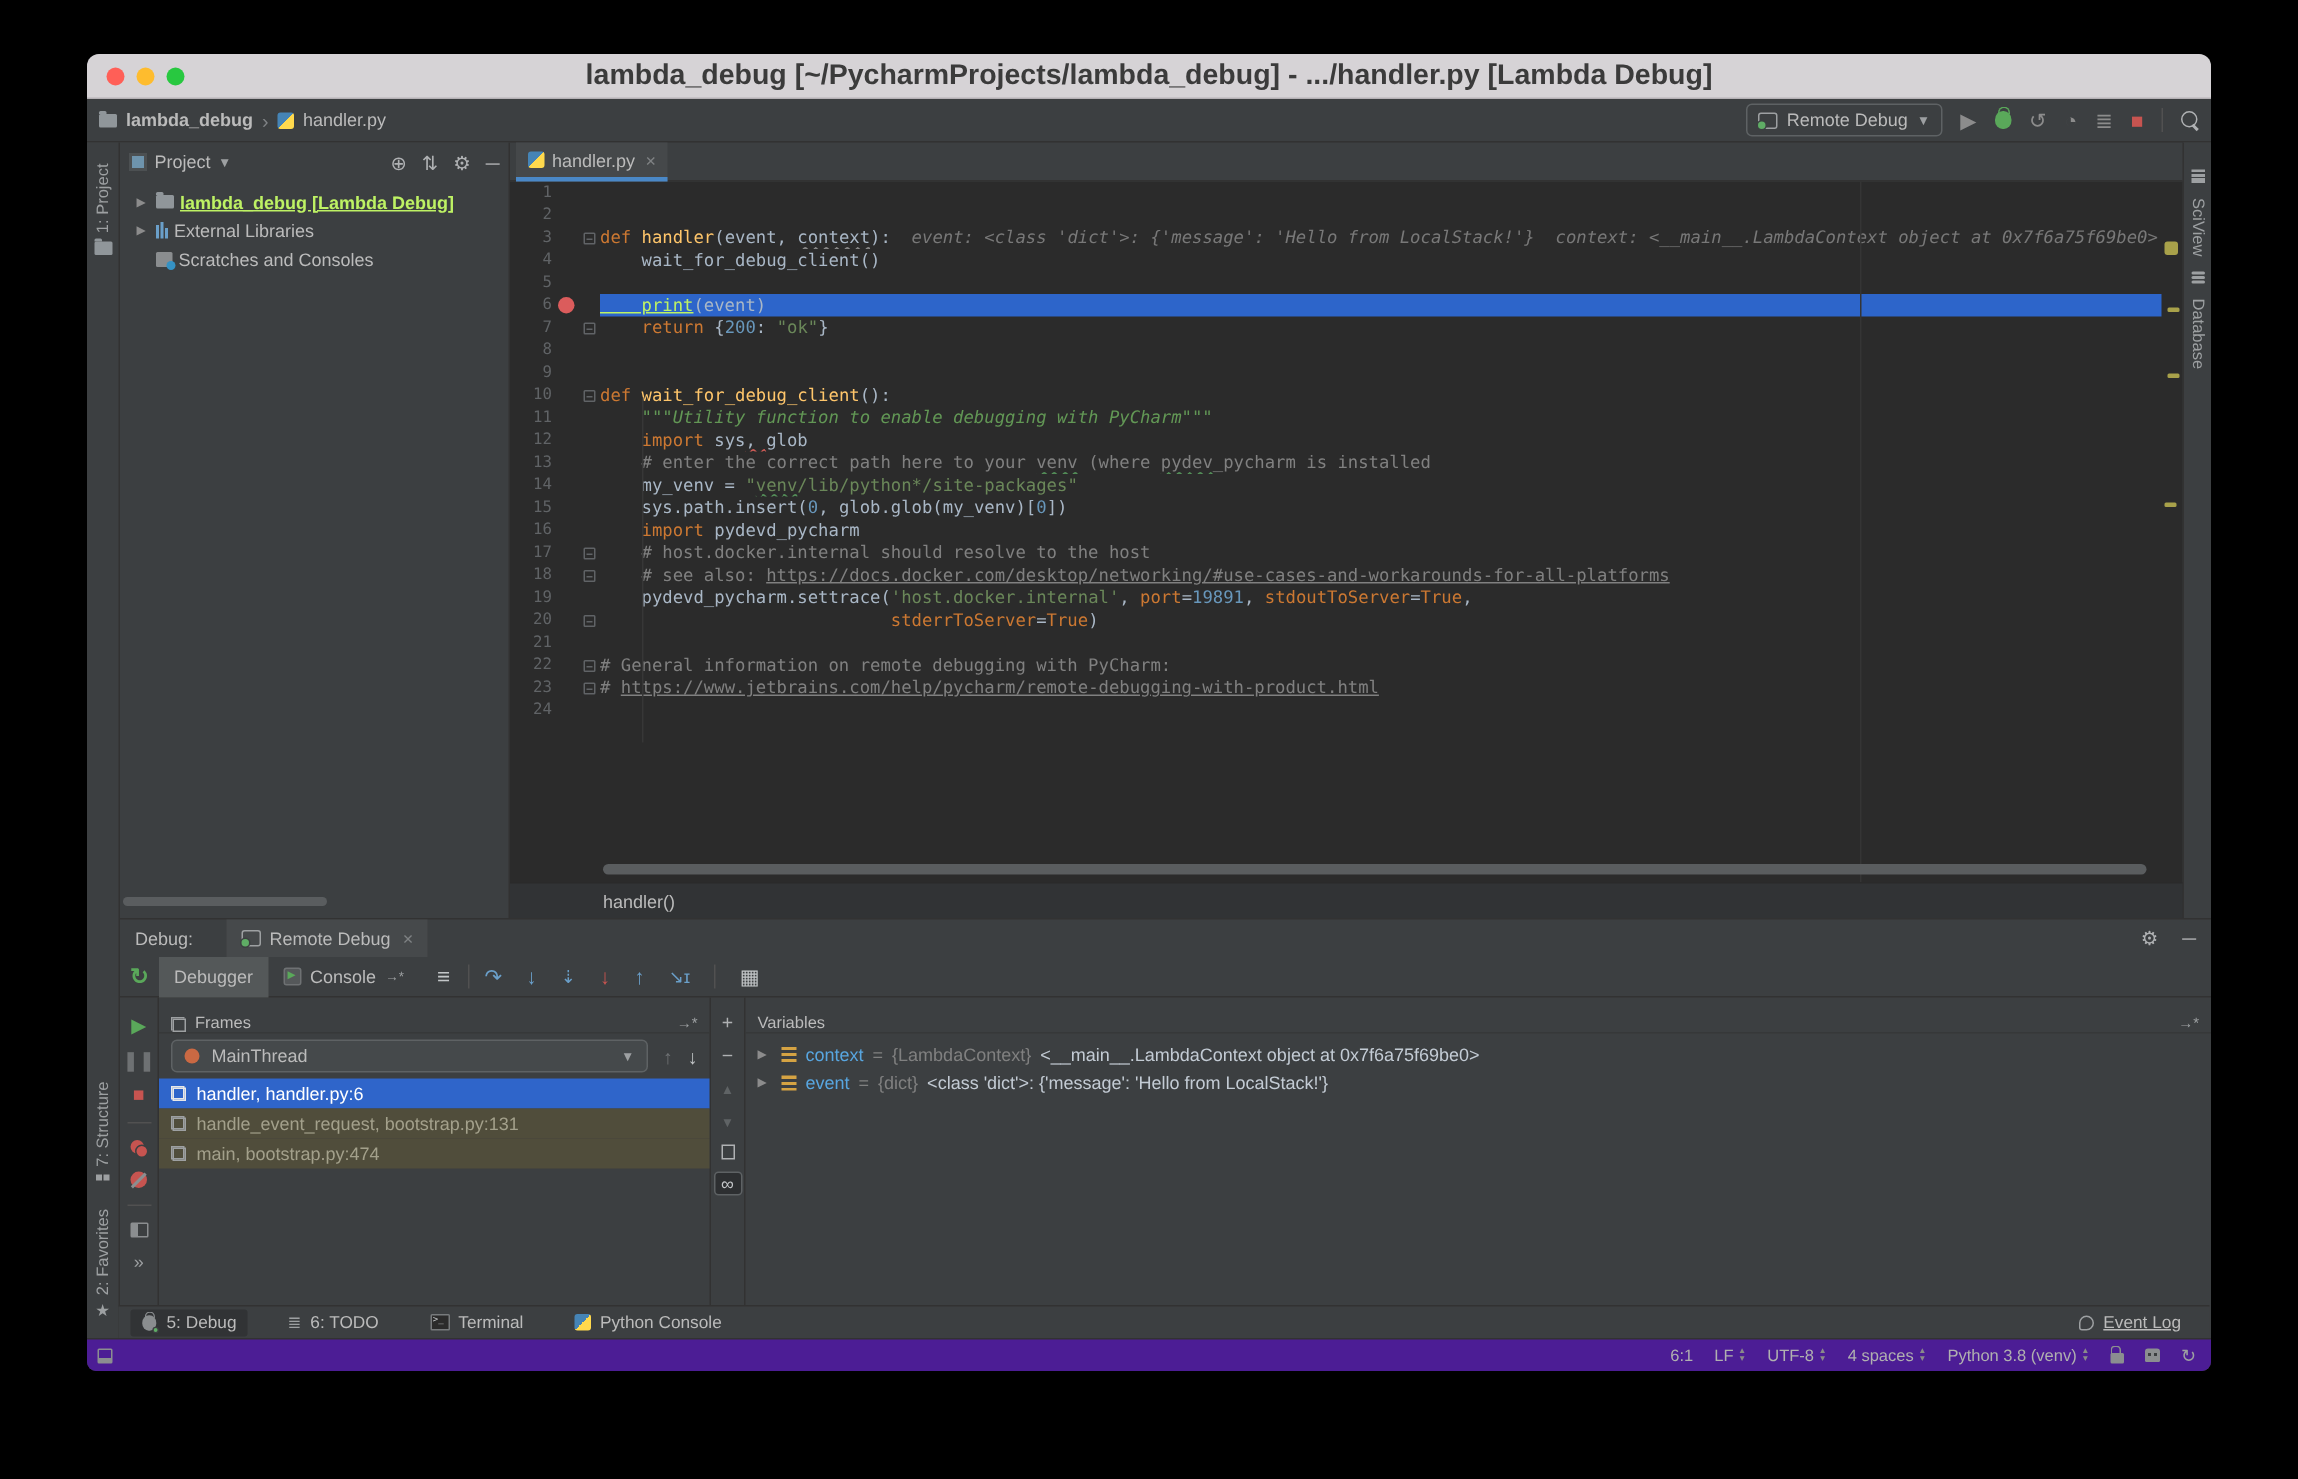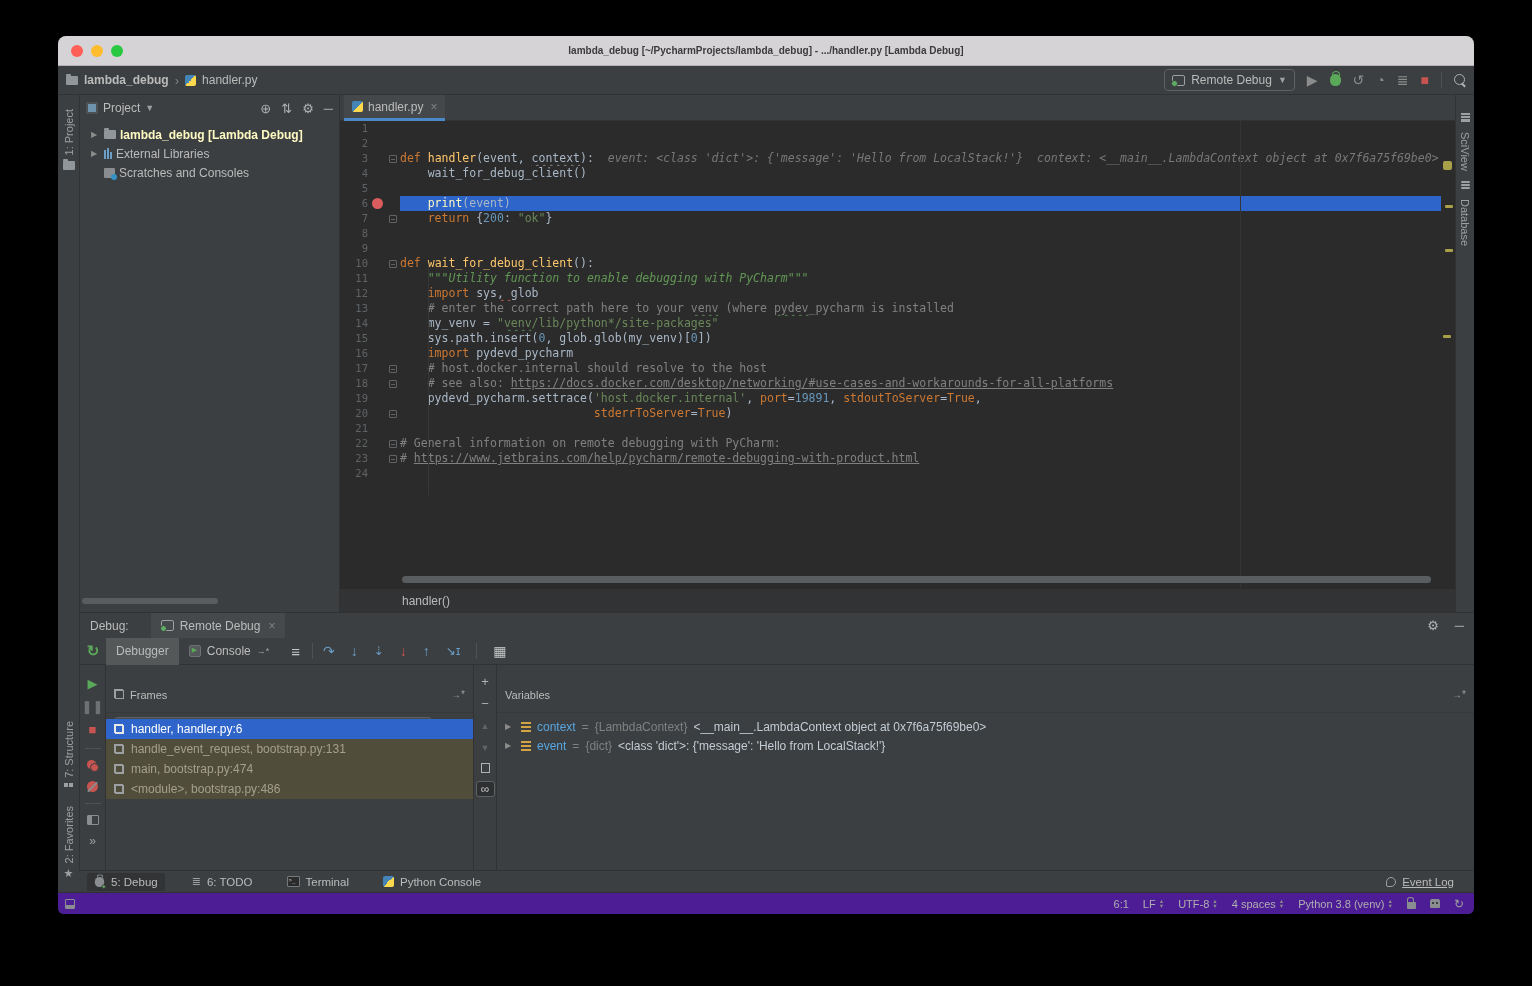--- a/index.html
+++ b/index.html
@@ -8,21 +8,21 @@
   .canvas { position:relative; width:1532px; height:986px; background:#000; overflow:hidden; }
   .win { position:absolute; left:58px; top:36px; width:1416px; height:878px;
          background:#3c3f41; border-radius:8px 8px 6px 6px; overflow:hidden; }
 
   
   .titlebar { position:absolute; left:0; top:0; width:100%; height:30px; background:#d6d3d6;
               border-bottom:1px solid #b5b1b5; display:flex; align-items:center; }
   .traffic { position:absolute; left:13px; top:9px; display:flex; gap:8px; }
   .tl { width:12px; height:12px; border-radius:50%; }
   .tl.r { background:#ff5f57; } .tl.y { background:#febc2e; } .tl.g { background:#28c840; }
-  .title { width:100%; text-align:center; font-size:10px; font-weight:bold; color:#3b3b3b; }
+  .title { width:100%; text-align:center; font-size:19px; font-weight:bold; color:#3b3b3b; }
 
   
   .navbar { position:absolute; left:0; top:30px; width:100%; height:29px; background:#3c3f41;
             border-bottom:1px solid #323232; display:flex; align-items:center; padding:0 8px; }
   .crumbs { display:flex; align-items:center; gap:6px; color:#bbbbbb; font-size:12px; }
   .crumb-proj { font-weight:bold; }
   .sep-chev { color:#7f8285; font-size:13px; }
   .nav-right { margin-left:auto; display:flex; align-items:center; gap:12px; }
   .combo { display:flex; align-items:center; gap:6px; border:1px solid #5e6264; border-radius:4px;
            height:22px; padding:0 7px; color:#bbbbbb; font-size:12px; }
@@ -95,21 +95,21 @@
   .gut { width:60px; flex:none; display:flex; justify-content:flex-end; align-items:center; }
   .num { color:#606366; font-size:10.5px; width:22px; text-align:right; }
   .bpslot { width:18px; display:flex; justify-content:center; align-items:center; }
   .bpdot { width:11px; height:11px; border-radius:50%; background:#db5c5c; }
   .foldslot { width:14px; display:flex; justify-content:center; align-items:center; }
   .foldbox { width:8px; height:8px; border:1px solid #606366; border-radius:1px; position:relative; background:#2b2b2b; }
   .foldbox::after { content:""; position:absolute; left:1px; right:1px; top:3px; height:1px; background:#606366; }
   .txt { white-space:pre; flex:1; overflow:hidden; }
   .cl.cur .txt { background:#2d65ca; }
   .k { color:#cc7832; } .f { color:#ffc66b; } .p { color:#a9b7c6; } .s { color:#6a8759; }
-  .n { color:#6897bb; } .c { color:#808080; } .b { color:#fef9c3; }
+  .n { color:#6897bb; } .c { color:#808080; } .b { color:#bef264;text-decoration:underline; }
   .d { color:#629755; font-style:italic; }
   .h { color:#787878; font-style:italic; }
   .a { color:#cc7832; }
   .w { text-decoration:underline wavy #549159 1px; text-underline-offset:2px; }
   .g { text-decoration:underline wavy #8a8a8a 1px; text-underline-offset:2px; }
   .e { text-decoration:underline wavy #cf5b56 1px; text-underline-offset:2px; }
   .l { text-decoration:underline; }
   .margin-line { position:absolute; left:900px; top:26px; width:1px; height:493px; background:#353535; }
   .guide { position:absolute; left:88px; top:170px; width:1px; height:230px; background:#373737; }
   .ehscroll { position:absolute; left:62px; right:24px; top:481px; height:7px; border-radius:4px; background:#5a5d5f; }
@@ -148,21 +148,21 @@
   .mute-ic { position:relative; width:11px; height:11px; border-radius:50%; background:#c75450; }
   .mute-ic::after { content:""; position:absolute; left:-1px; top:5px; width:13px; height:2px; background:#8b8e90; transform:rotate(-45deg); }
   .bp2-ic { position:relative; width:12px; height:12px; }
   .bp2-ic i { position:absolute; width:9px; height:9px; border-radius:50%; background:#c75450; }
   .bp2-ic i:nth-child(1){ left:0; top:0; } .bp2-ic i:nth-child(2){ right:0; bottom:0; border:1px solid #3c3f41; }
   .layout-ic { width:12px; height:10px; border:1.5px solid #8b8e90; border-radius:1px;
                background:linear-gradient(90deg,#8b8e90 4px, transparent 4px); }
   .more { color:#9da0a2; font-size:12px; }
 
   .frames { position:absolute; left:26px; top:0; width:368px; height:206px; border-right:1px solid #323232; }
-  .phead { height:24px; display:flex; align-items:flex-start; padding:0 8px; gap:6px; font-size:11px; color:#bbbbbb; border-bottom:1px solid #363839;margin-top:24px; }
+  .phead { height:24px; display:flex; align-items:flex-end; padding:0 8px; gap:6px; font-size:11px; color:#bbbbbb; border-bottom:1px solid #363839; }
   .frames-ic { position:relative; width:10px; height:10px; }
   .frames-ic::before { content:""; position:absolute; left:0; top:0; width:7px; height:7px; border:1px solid #9da0a2; }
   .frames-ic::after { content:""; position:absolute; right:0; bottom:0; width:7px; height:7px; border:1px solid #9da0a2; background:#3c3f41; }
   .pin { margin-left:auto; color:#9da0a2; font-size:10px; }
   .threadrow { display:flex; align-items:center; height:30px; padding:0 8px; gap:10px; }
   .thread-dd { flex:1; height:22px; border:1px solid #5e6264; border-radius:4px; background:#45494b;
                display:flex; align-items:center; gap:8px; padding:0 8px; font-size:12px; color:#bbbbbb; }
   .thdot { width:10px; height:10px; border-radius:50%; background:#ca6943; }
   .thread-dd .ddarrow { margin-left:auto; }
   .th-up { color:#6e7173; font-size:13px; } .th-dn { color:#c3c6c8; font-size:13px; }
@@ -629,24 +629,20 @@
      <span class="frames-ic"></span>
      <span>handler, handler.py:6</span>
               </div>
               <div class="frow lib">
      <span class="frames-ic"></span>
      <span>handle_event_request, bootstrap.py:131</span>
               </div>
               <div class="frow lib">
      <span class="frames-ic"></span>
      <span>main, bootstrap.py:474</span>
-              </div>
-              <div class="frow lib">
-     <span class="frames-ic"></span>
-     <span>&lt;module&gt;, bootstrap.py:486</span>
               </div>
             </div>
         </div>
 
         <div class="wstrip">
           <span class="wsi">+</span>
           <span class="wsi">−</span>
           <span class="wsi dis">▲</span>
           <span class="wsi dis">▼</span>
           <span class="copy-ic"></span>

